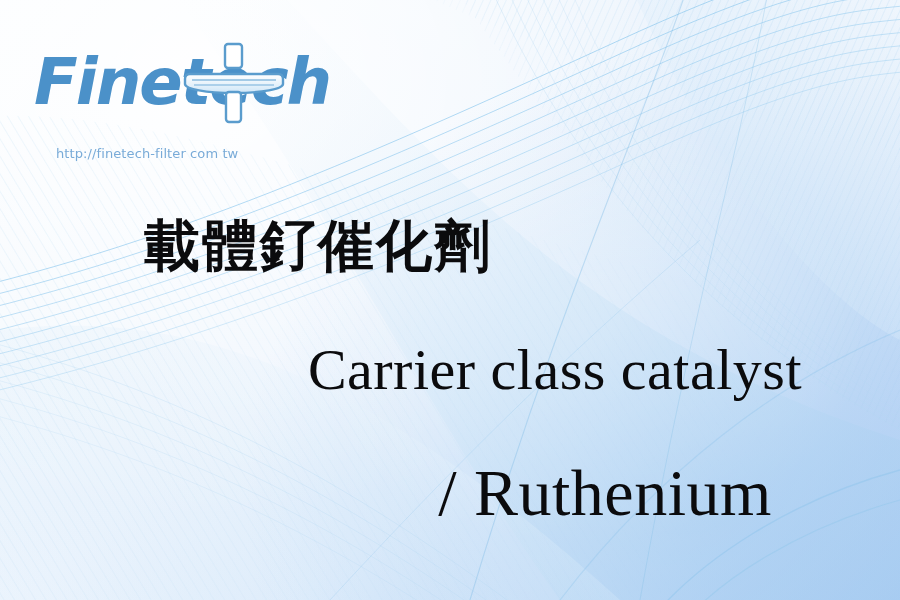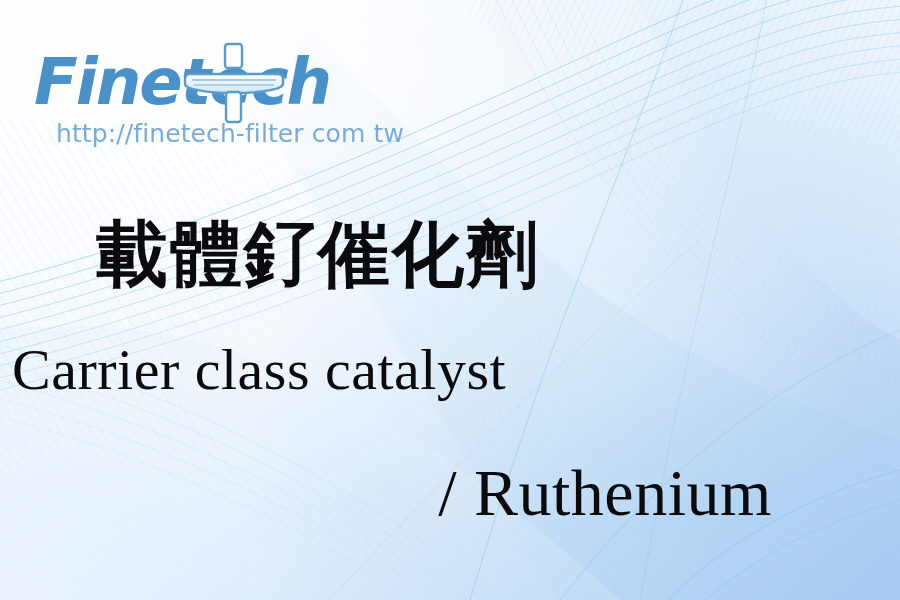--- a/index.html
+++ b/index.html
@@ -75,49 +75,49 @@
   .logo-filter-icon {
     position: absolute;
     left: 148px;
     top: 20px;
     width: 104px;
     height: 84px;
   }
   .logo-url {
     position: absolute;
     left: 22px;
-    top: 97px;
+    top: 124px;
     font-family: "DejaVu Sans", sans-serif;
-    font-size: 25px;
+    font-size: 13px;
     font-weight: 400;
     letter-spacing: 0.1px;
     color: #79abd8;
     white-space: nowrap;
   }
 
   
   .title-cn {
     position: absolute;
     left: 0; right: 0;
     top: 218px;
     text-align: center;
     padding-right: 264px;
     font-family: "DejaVu Sans", "Liberation Sans", sans-serif;
     font-weight: 700;
-    font-size: 72px;
+    font-size: 56px;
     line-height: 1;
     letter-spacing: 2px;
     color: #0b0b0d;
   }
   .title-en-1 {
     position: absolute;
     left: 0; right: 0;
     top: 340px;
-    text-align: left;
-    padding-right: 52px;
+    text-align: right;
+    padding-right: 98px;
     font-family: "Liberation Serif", "DejaVu Serif", serif;
     font-weight: 400;
     font-size: 58px;
     line-height: 1.05;
     letter-spacing: 0.5px;
     color: #0b0b0d;
     margin-left: 12px;
   }
   .title-en-2 {
     position: absolute;

